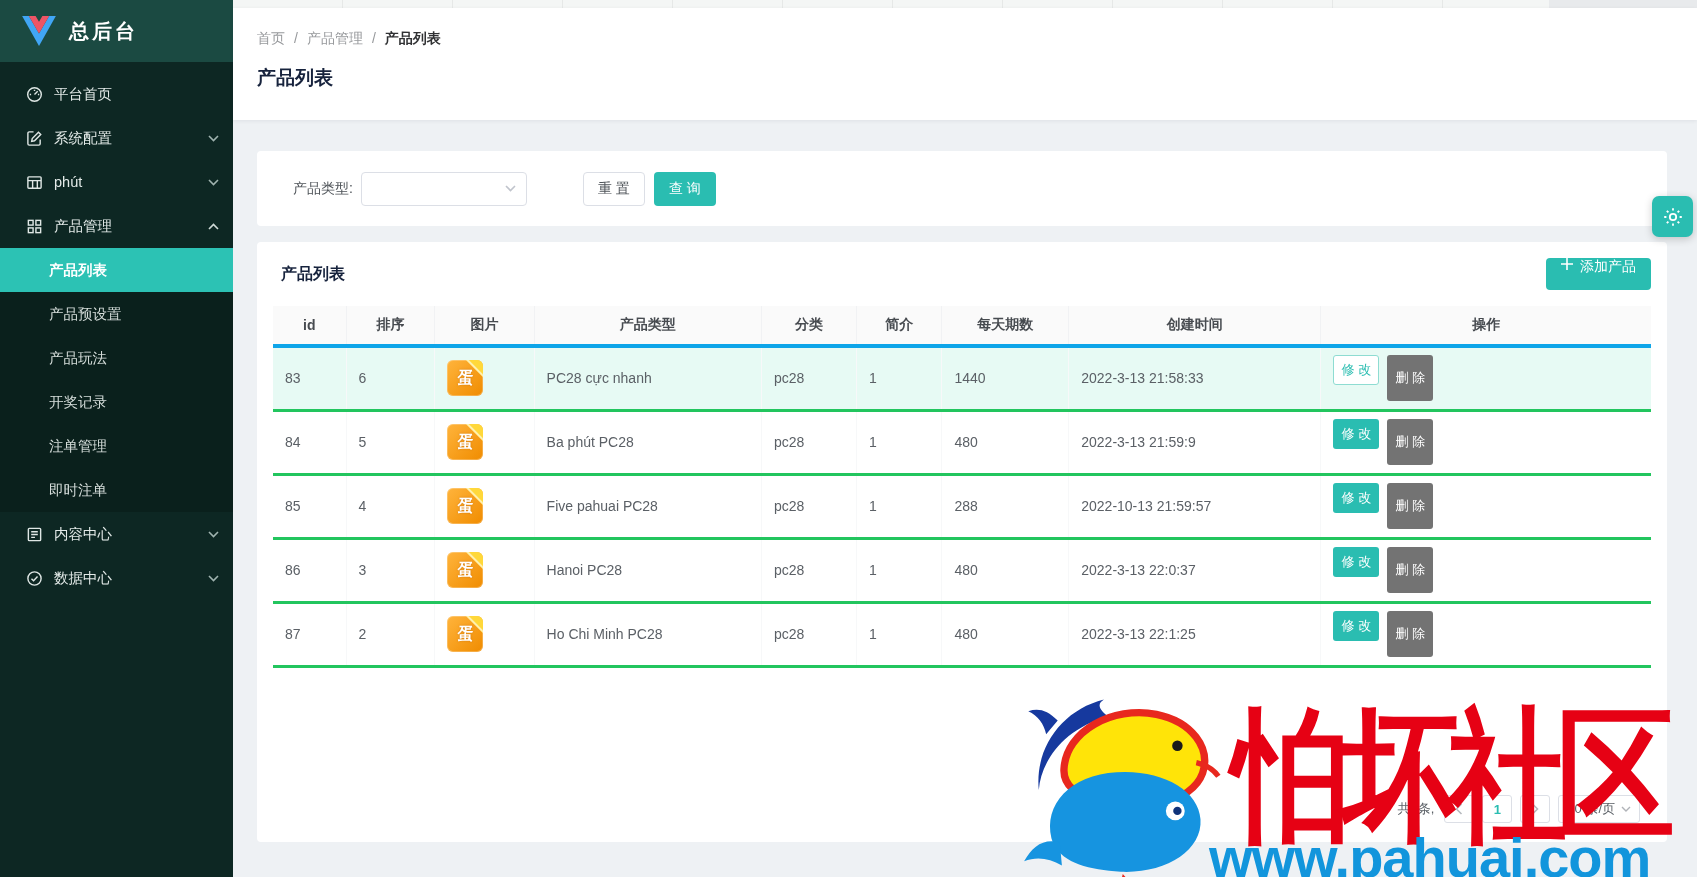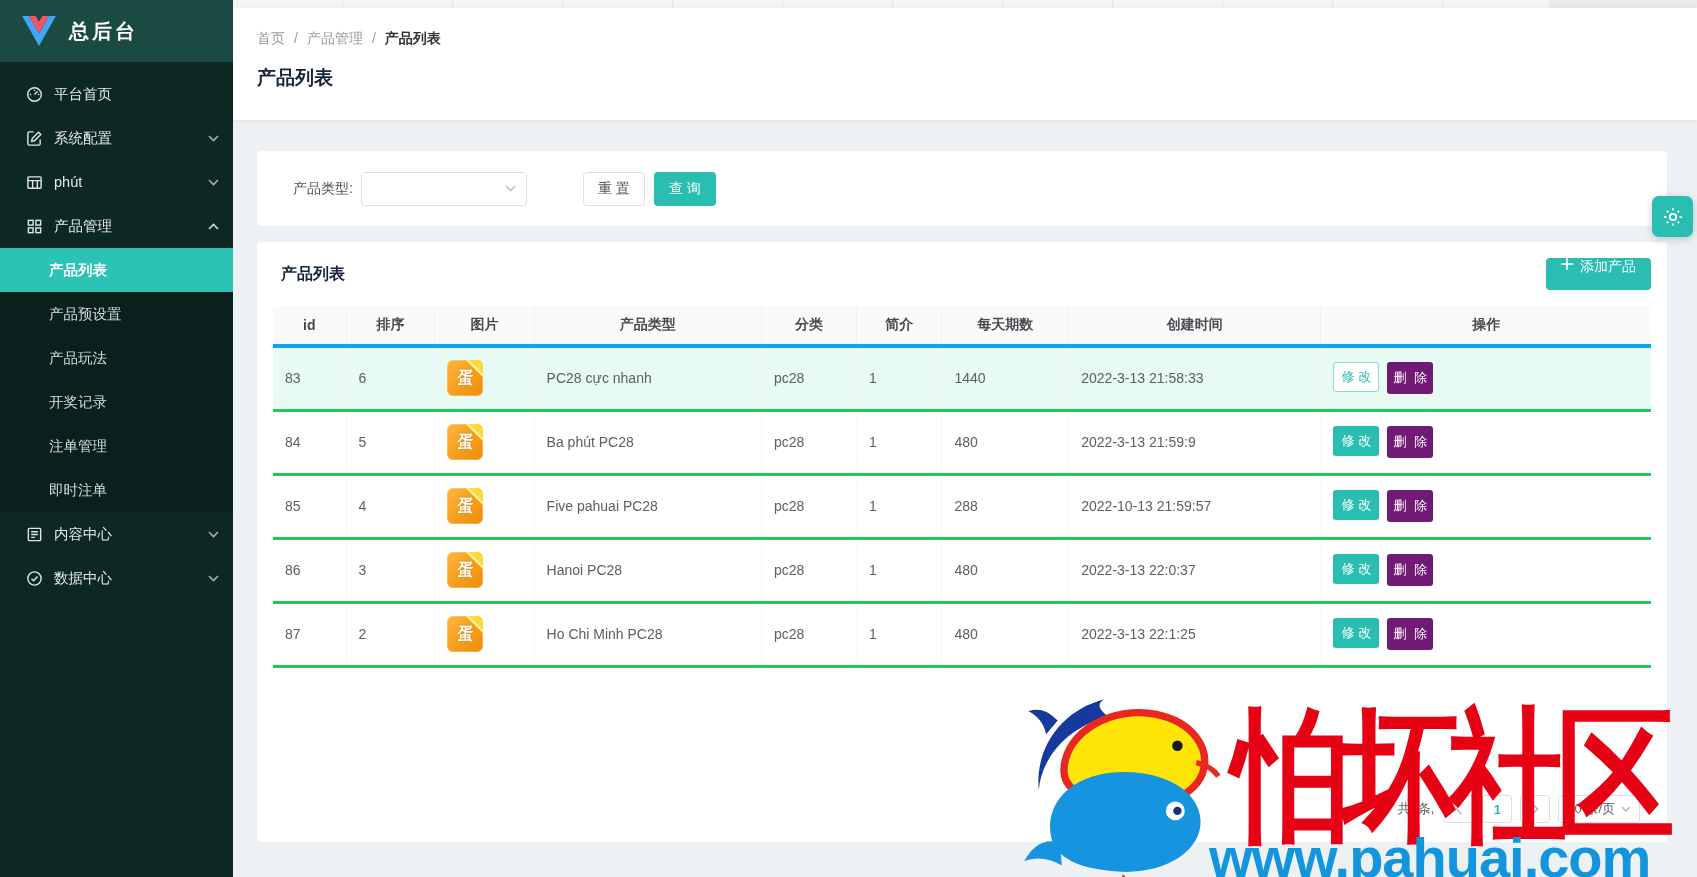--- a/index.html
+++ b/index.html
@@ -65,21 +65,21 @@
   .data-table th:nth-child(7), .data-table td:nth-child(7) { width:9.2%; }
   .data-table th:nth-child(8), .data-table td:nth-child(8) { width:18.3%; }
 
   .egg-icon { width:36px; height:36px; border-radius:6px; position:relative; overflow:hidden; display:flex; align-items:center; justify-content:center; background:linear-gradient(135deg,#ffb43c,#f08c00); box-shadow:inset 0 0 0 1px rgba(255,255,255,0.25); }
   .egg-corner { position:absolute; top:-12px; right:-12px; width:24px; height:24px; background:#ffd83a; transform:rotate(45deg); border-bottom:2px solid #fff0b0; }
   .egg-char { color:#fff; font-weight:700; font-size:16px; text-shadow:0 0 2px rgba(180,90,0,0.6); position:relative; }
 
   .actions { display:flex; gap:8px; }
   .btn-edit { min-width:46px; height:30px; background:#2abdb1; border:none; border-radius:3px; color:#fff; font-size:13px; }
   .btn-edit.plain { background:#fff; border:1px solid #8edcd2; color:#2abdb1; }
-  .btn-delete { min-width:46px; height:32px; background:#701a75; border:none; border-radius:3px; color:#fff; font-size:13px;font-family:Liberation Mono, monospace; }
+  .btn-delete { min-width:46px; height:46px; background:#737373; border:none; border-radius:3px; color:#fff; font-size:13px; }
 
   .pagination { position:absolute; right:27px; bottom:19px; display:flex; align-items:center; gap:8px; font-size:13px; color:#5b6066; }
   .pg-total { margin-right:2px; }
   .pg-btn, .pg-current { width:30px; height:28px; background:#fff; border:1px solid #dcdfe6; border-radius:3px; display:flex; align-items:center; justify-content:center; cursor:pointer; }
   .pg-btn { color:#b5b8bd; }
   .pg-current { color:#2abdb1; font-weight:600; font-size:13px; }
   .pg-size { height:28px; background:#fff; border:1px solid #dcdfe6; border-radius:3px; display:flex; align-items:center; gap:6px; padding:0 8px; cursor:pointer; }
 
   .gear-btn { position:absolute; top:196px; right:4px; width:41px; height:41px; background:#2abdb1; border-radius:7px; display:flex; align-items:center; justify-content:center; box-shadow:0 2px 8px rgba(0,0,0,0.2); cursor:pointer; z-index:30; }
 

